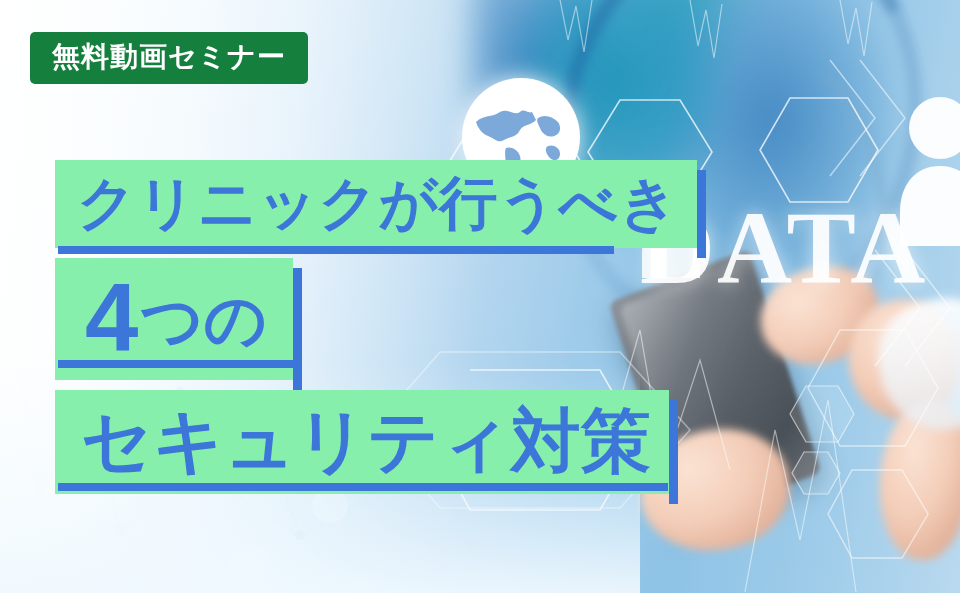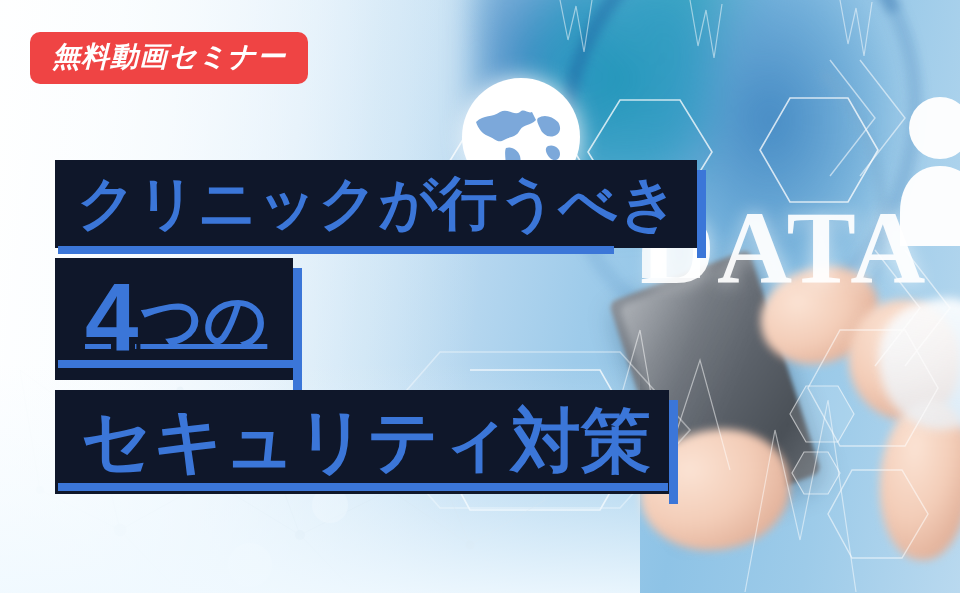--- a/index.html
+++ b/index.html
@@ -158,38 +158,37 @@
     letter-spacing: 2px;
     line-height: 1;
     color: rgba(255,255,255,0.92);
     text-shadow: 0 0 18px rgba(255,255,255,0.55);
   }
 
   
   .badge {
     position: absolute;
     left: 30px; top: 32px;
-    background: #ef4444;
+    background: #15803d;
     color: #ffffff;
     font-size: 28px;
     font-weight: 700;
     letter-spacing: 1px;
     padding: 11px 22px 13px 22px;
-    border-radius: 10px;
+    border-radius: 5px;
     white-space: nowrap;
     line-height: 1;
-    font-style: italic;
   }
 
   .headline { position: absolute; left: 0; top: 0; }
 
   .hl-row { position: absolute; }
   .hl-box {
     position: relative;
-    background: #0f172a;
+    background: #86efac;
     display: inline-block;
     white-space: nowrap;
     color: #3b76d8;
     font-weight: 700;
     line-height: 1;
   }
   
   .hl-box::after {
     content: "";
     position: absolute;
@@ -204,21 +203,21 @@
     background: #3b76d8;
   }
 
   
   .row1 { left: 55px; top: 160px; }
   .row1 .hl-box { font-size: 58px; padding: 14px 18px 16px 22px; letter-spacing: 1px; }
   .row1-bar { left: 58px; top: 246px; width: 556px; }
 
   
   .row2 { left: 55px; top: 258px; }
-  .row2 .hl-box { font-size: 58px; padding: 12px 26px 14px 30px; text-decoration: underline; }
+  .row2 .hl-box { font-size: 58px; padding: 12px 26px 14px 30px; }
   .row2 .num { font-size: 96px; letter-spacing: -2px; vertical-align: -10px; }
   .row2 .suffix { font-size: 62px; margin-left: 4px; }
   .row2-bar { left: 58px; top: 360px; width: 240px; }
 
   
   .row3 { left: 55px; top: 390px; }
   .row3 .hl-box { font-size: 70px; padding: 16px 18px 18px 26px; letter-spacing: 0px; }
   .row3-bar { left: 58px; top: 483px; width: 610px; }
 </style>
 </head>

